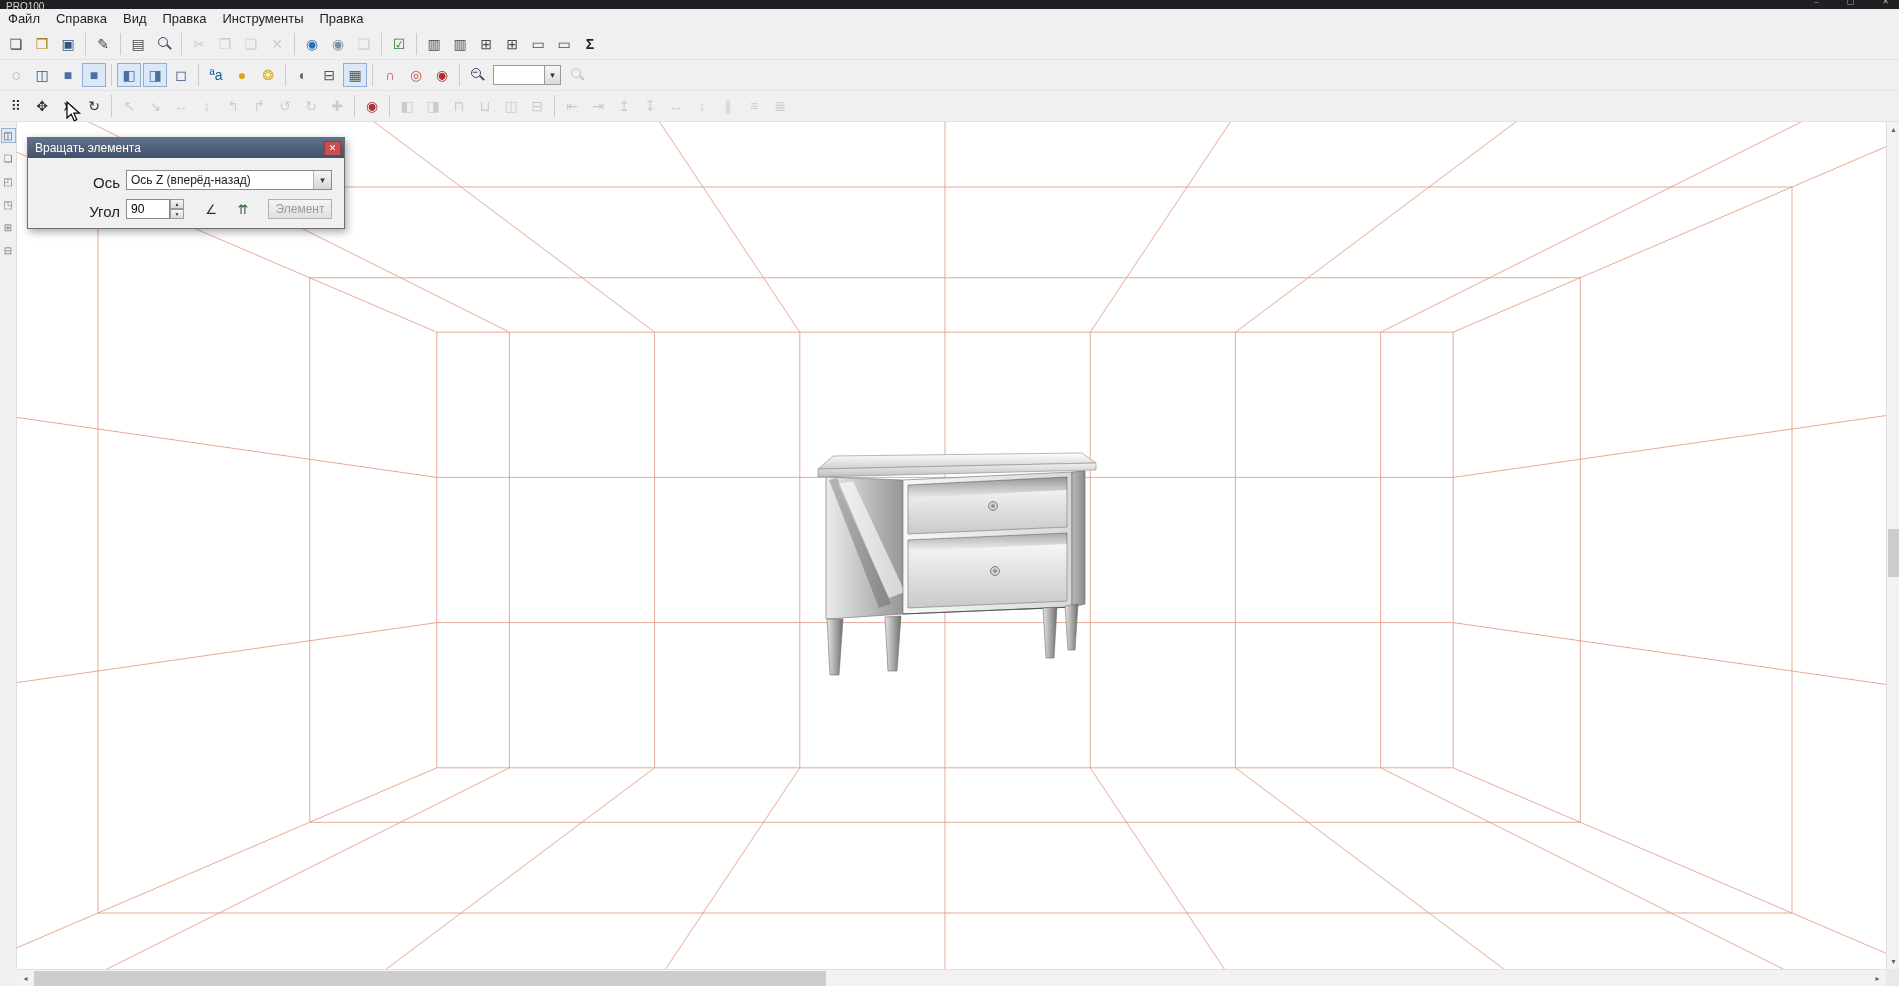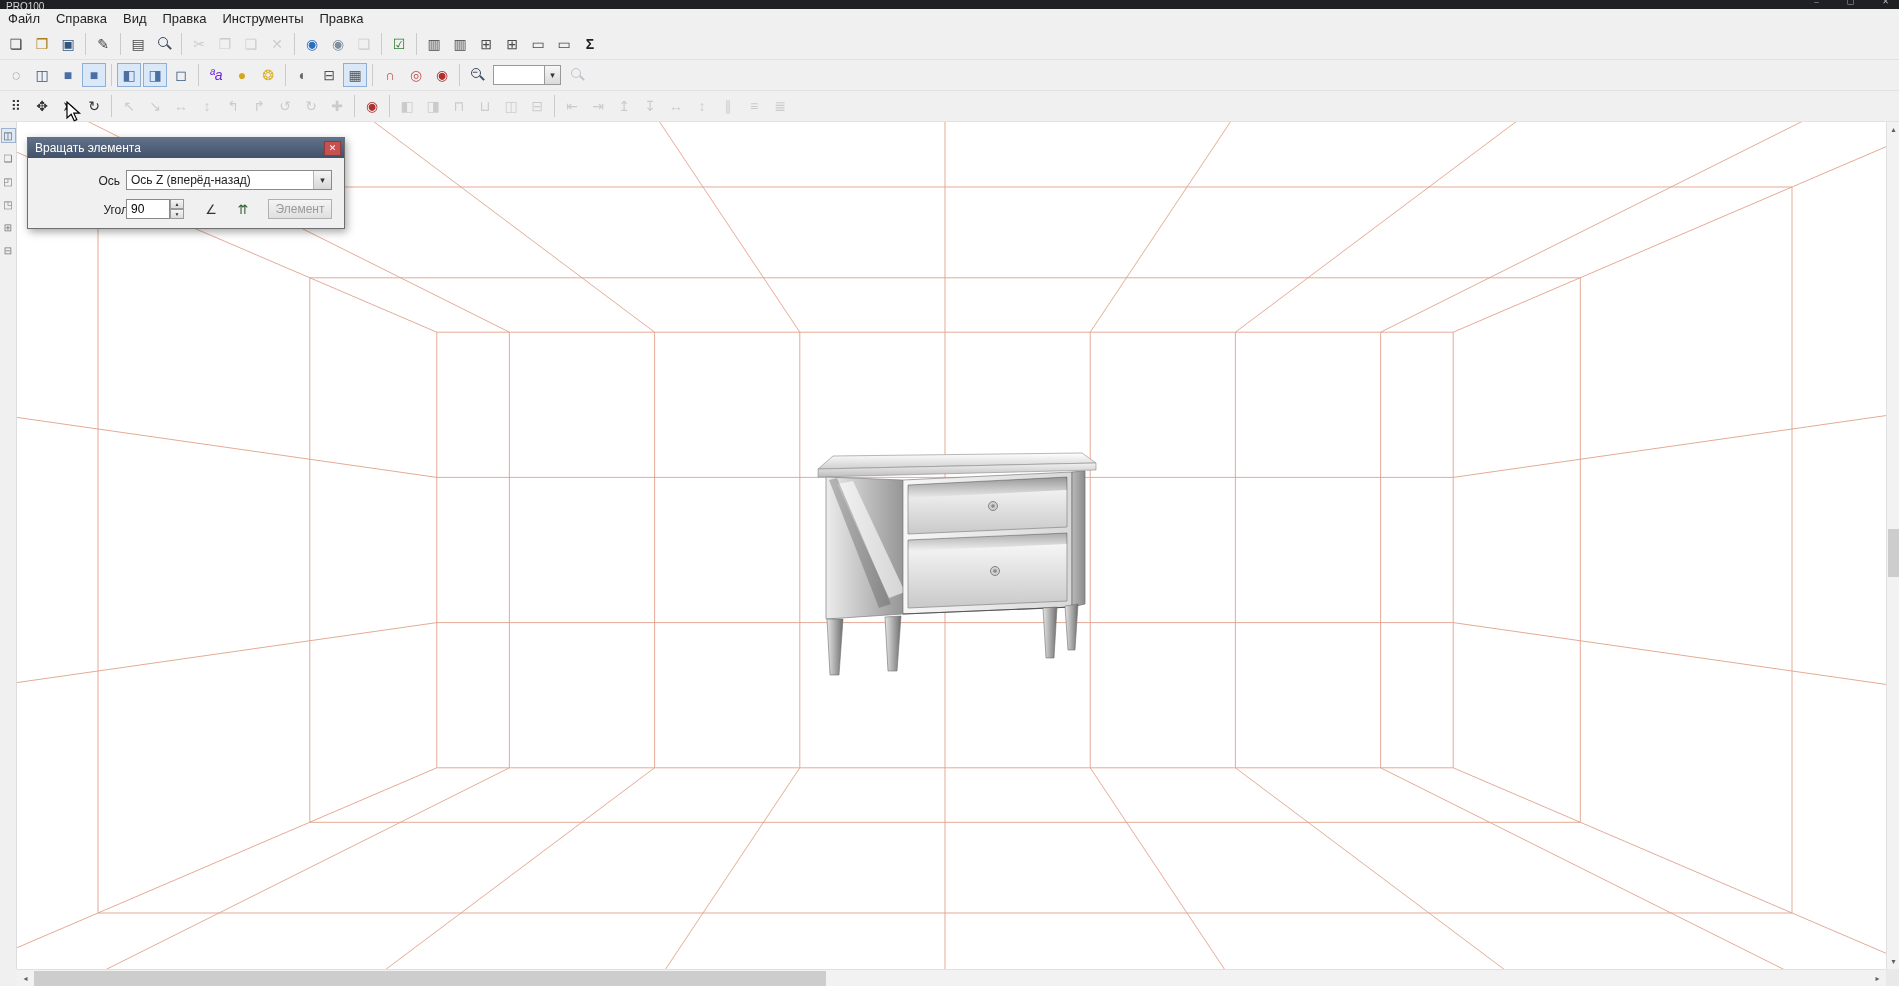--- a/index.html
+++ b/index.html
@@ -57,23 +57,23 @@
 
   
   #dialog{position:absolute;left:27px;top:137px;width:316px;background:#f0f0f0;border:1px solid #6e6e6e;
           box-shadow:2px 3px 8px rgba(0,0,0,.35);z-index:30}
   .dlg-title{height:20px;background:linear-gradient(#61718a,#41516a);color:#fff;font-size:12px;
              display:flex;align-items:center;padding:0 3px 0 7px}
   .dlg-title .tt{flex:1}
   .dlg-close{width:17px;height:15px;background:#c75050;border:1px solid #8f3a3a;color:#fff;
              font-size:9px;line-height:12px;text-align:center;padding:0}
   .dlg-body{position:relative;height:70px}
-  .dlg-label{position:absolute;font-size:12px;text-align:right;width:58px}
+  .dlg-label{position:absolute;font-size:15px;text-align:right;width:58px}
   #axis-label{left:34px;top:16px}
-  #angle-label{left:42px;top:45px}
+  #angle-label{left:34px;top:45px}
   .combo{position:absolute;left:98px;top:12px;width:206px;height:20px;background:#fff;
          border:1px solid #8a8a8a;display:flex;align-items:center;box-sizing:border-box}
   .combo-text{flex:1;font-size:12px;padding-left:4px;white-space:nowrap;overflow:hidden}
   .combo-arrow{width:17px;height:18px;border-left:1px solid #b5b5b5;background:linear-gradient(#f5f5f5,#d7d7d7);
                font-size:9px;display:flex;align-items:center;justify-content:center;color:#333}
   #angle-input{position:absolute;left:98px;top:41px;width:44px;height:20px;border:1px solid #8a8a8a;
                font-size:12px;padding:0 4px;box-sizing:border-box;font-family:"Liberation Sans",sans-serif}
   .spin{position:absolute;left:142px;top:41px;width:14px;height:20px;display:flex;flex-direction:column}
   .spin-b{flex:1;padding:0;border:1px solid #9a9a9a;background:linear-gradient(#f6f6f6,#dcdcdc);
           font-size:5px;line-height:1;color:#333}
@@ -215,21 +215,21 @@
         <span class="g" style="color: rgb(74, 111, 165);">◧</span>
       </button>
       <button class="tbtn pressed">
         <span class="g" style="color: rgb(74, 111, 165);">◨</span>
       </button>
       <button class="tbtn">
         <span class="g" style="color: rgb(51, 85, 127);">◻</span>
       </button>
       <span class="sep"></span>
       <button class="tbtn">
-        <span class="g" style="color: #6d28d9; font-style: italic;">ªa</span>
+        <span class="g" style="color: #0369a1;">ªa</span>
       </button>
       <button class="tbtn">
         <span class="g" style="color: rgb(214, 165, 28);">●</span>
       </button>
       <button class="tbtn">
         <span class="g" style="color: rgb(217, 176, 28);">❂</span>
       </button>
       <span class="sep"></span>
       <button class="tbtn">
         <span class="g" style="color: rgb(102, 102, 102);">◐</span>

